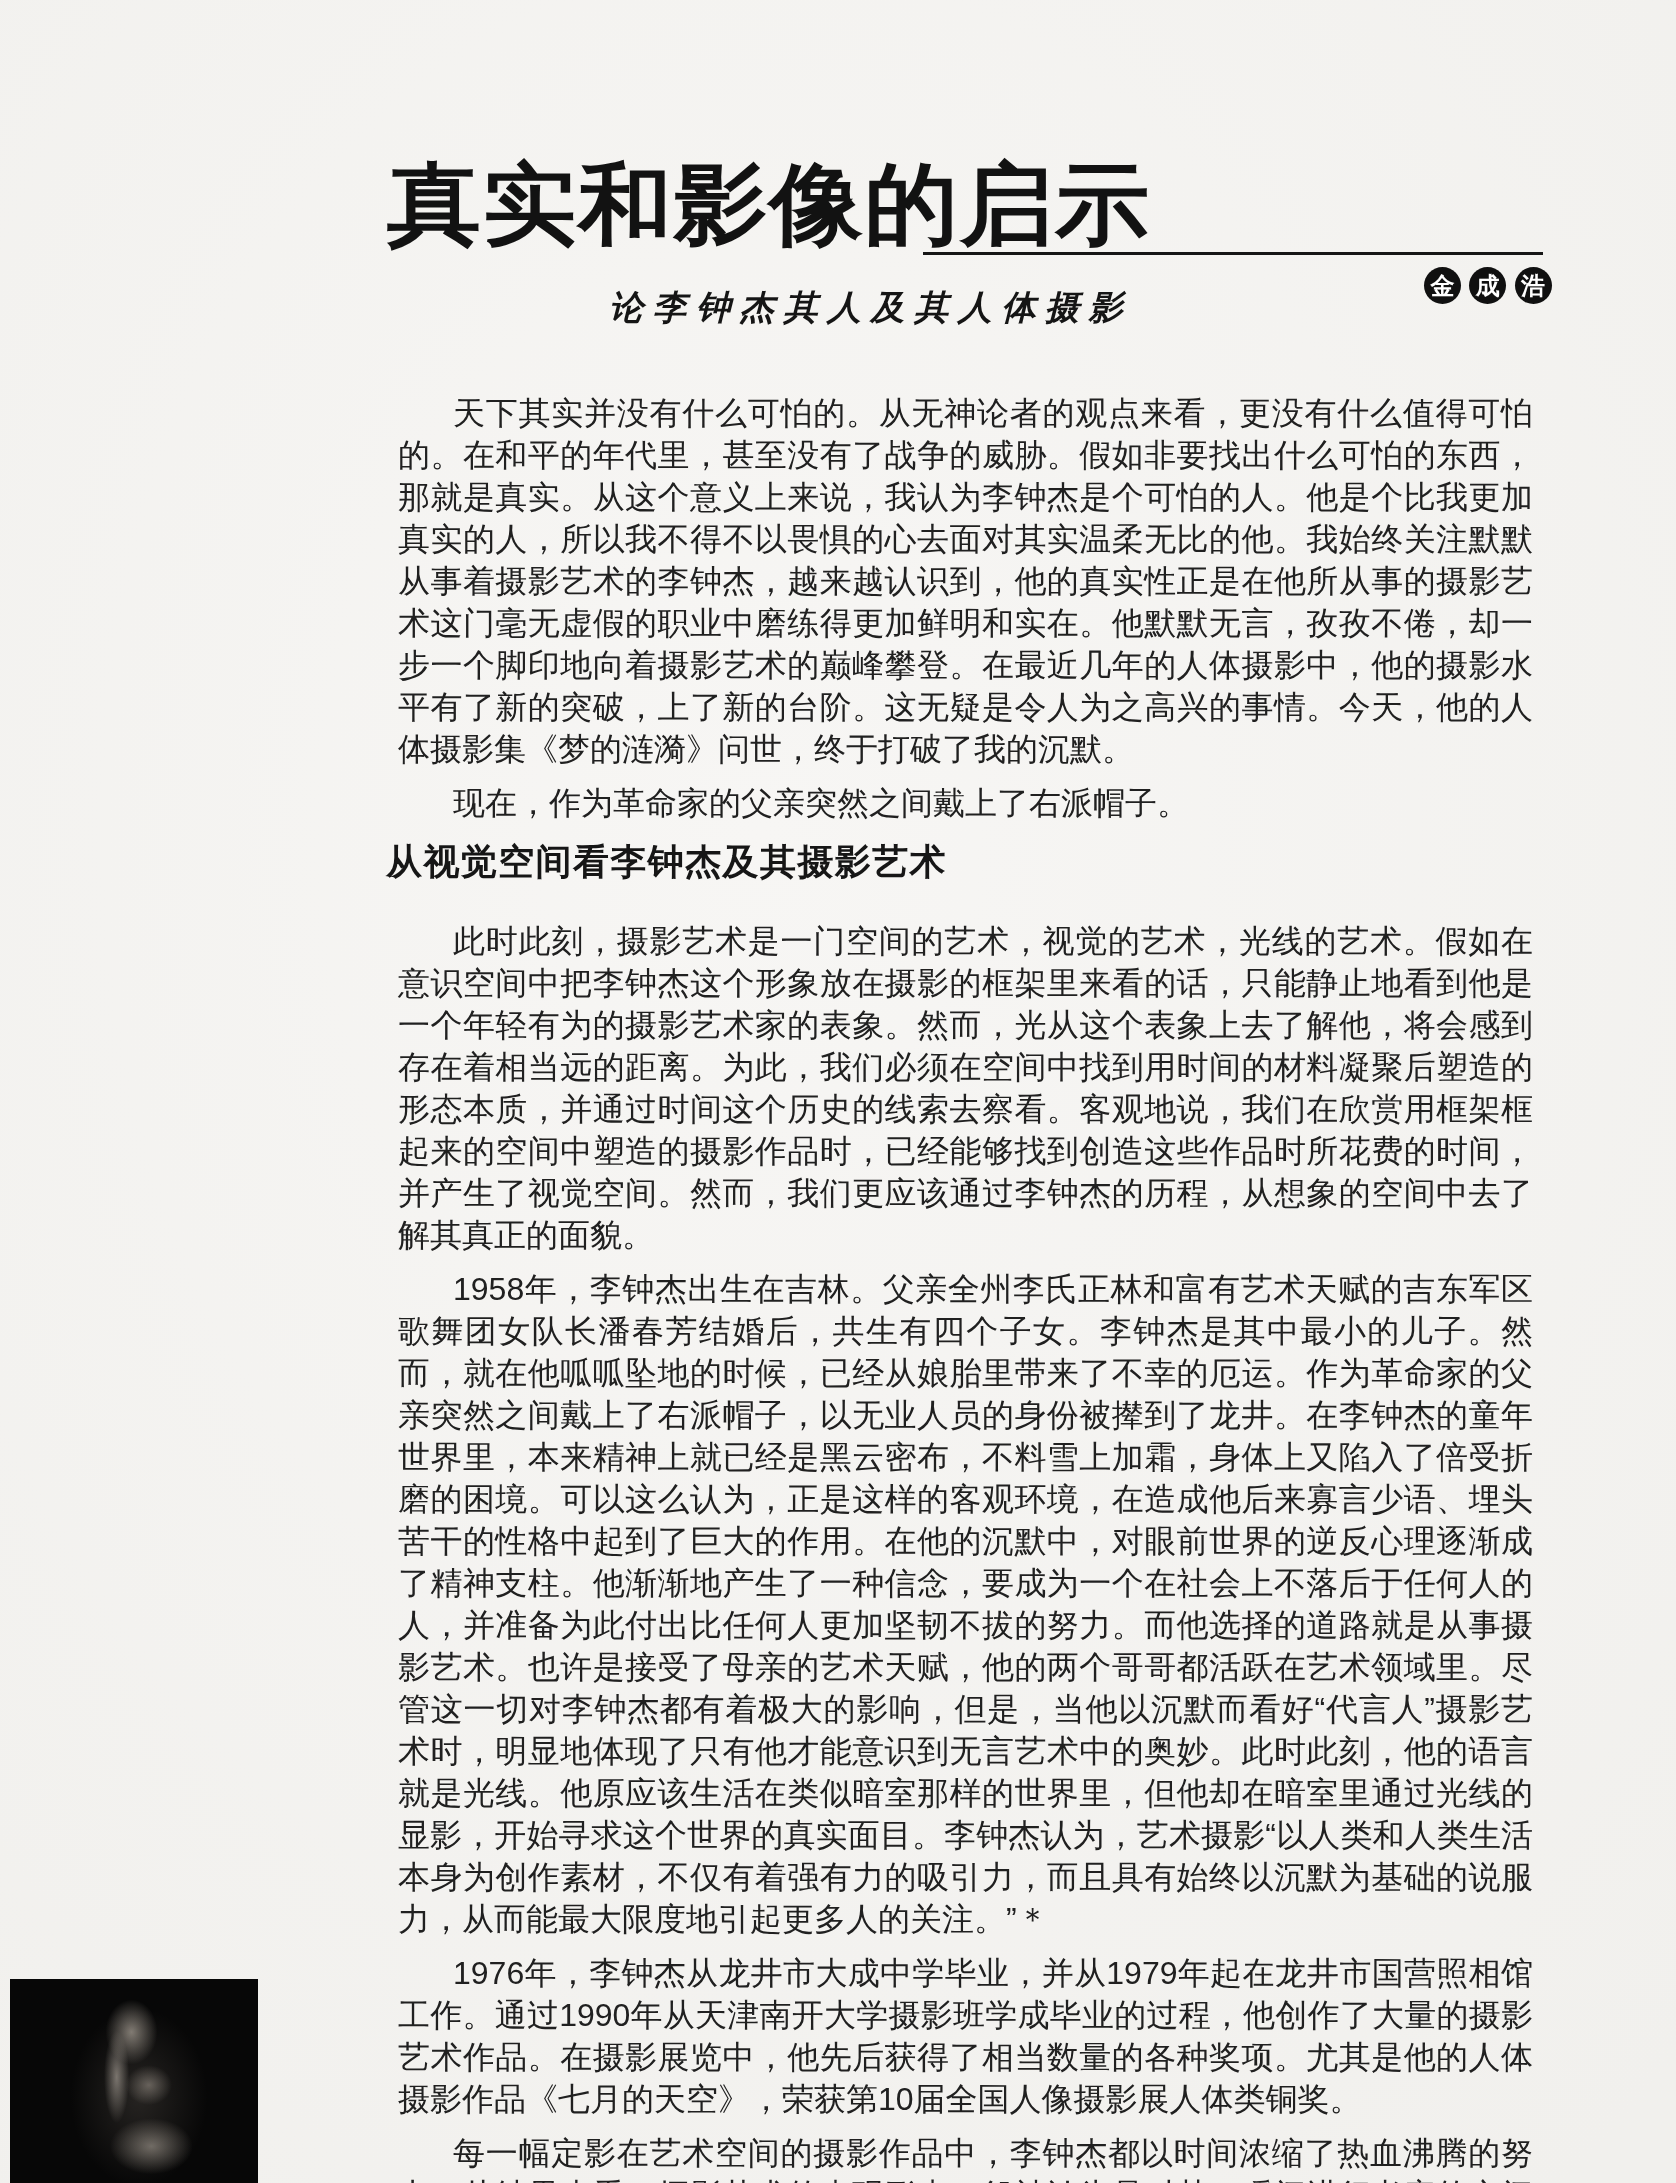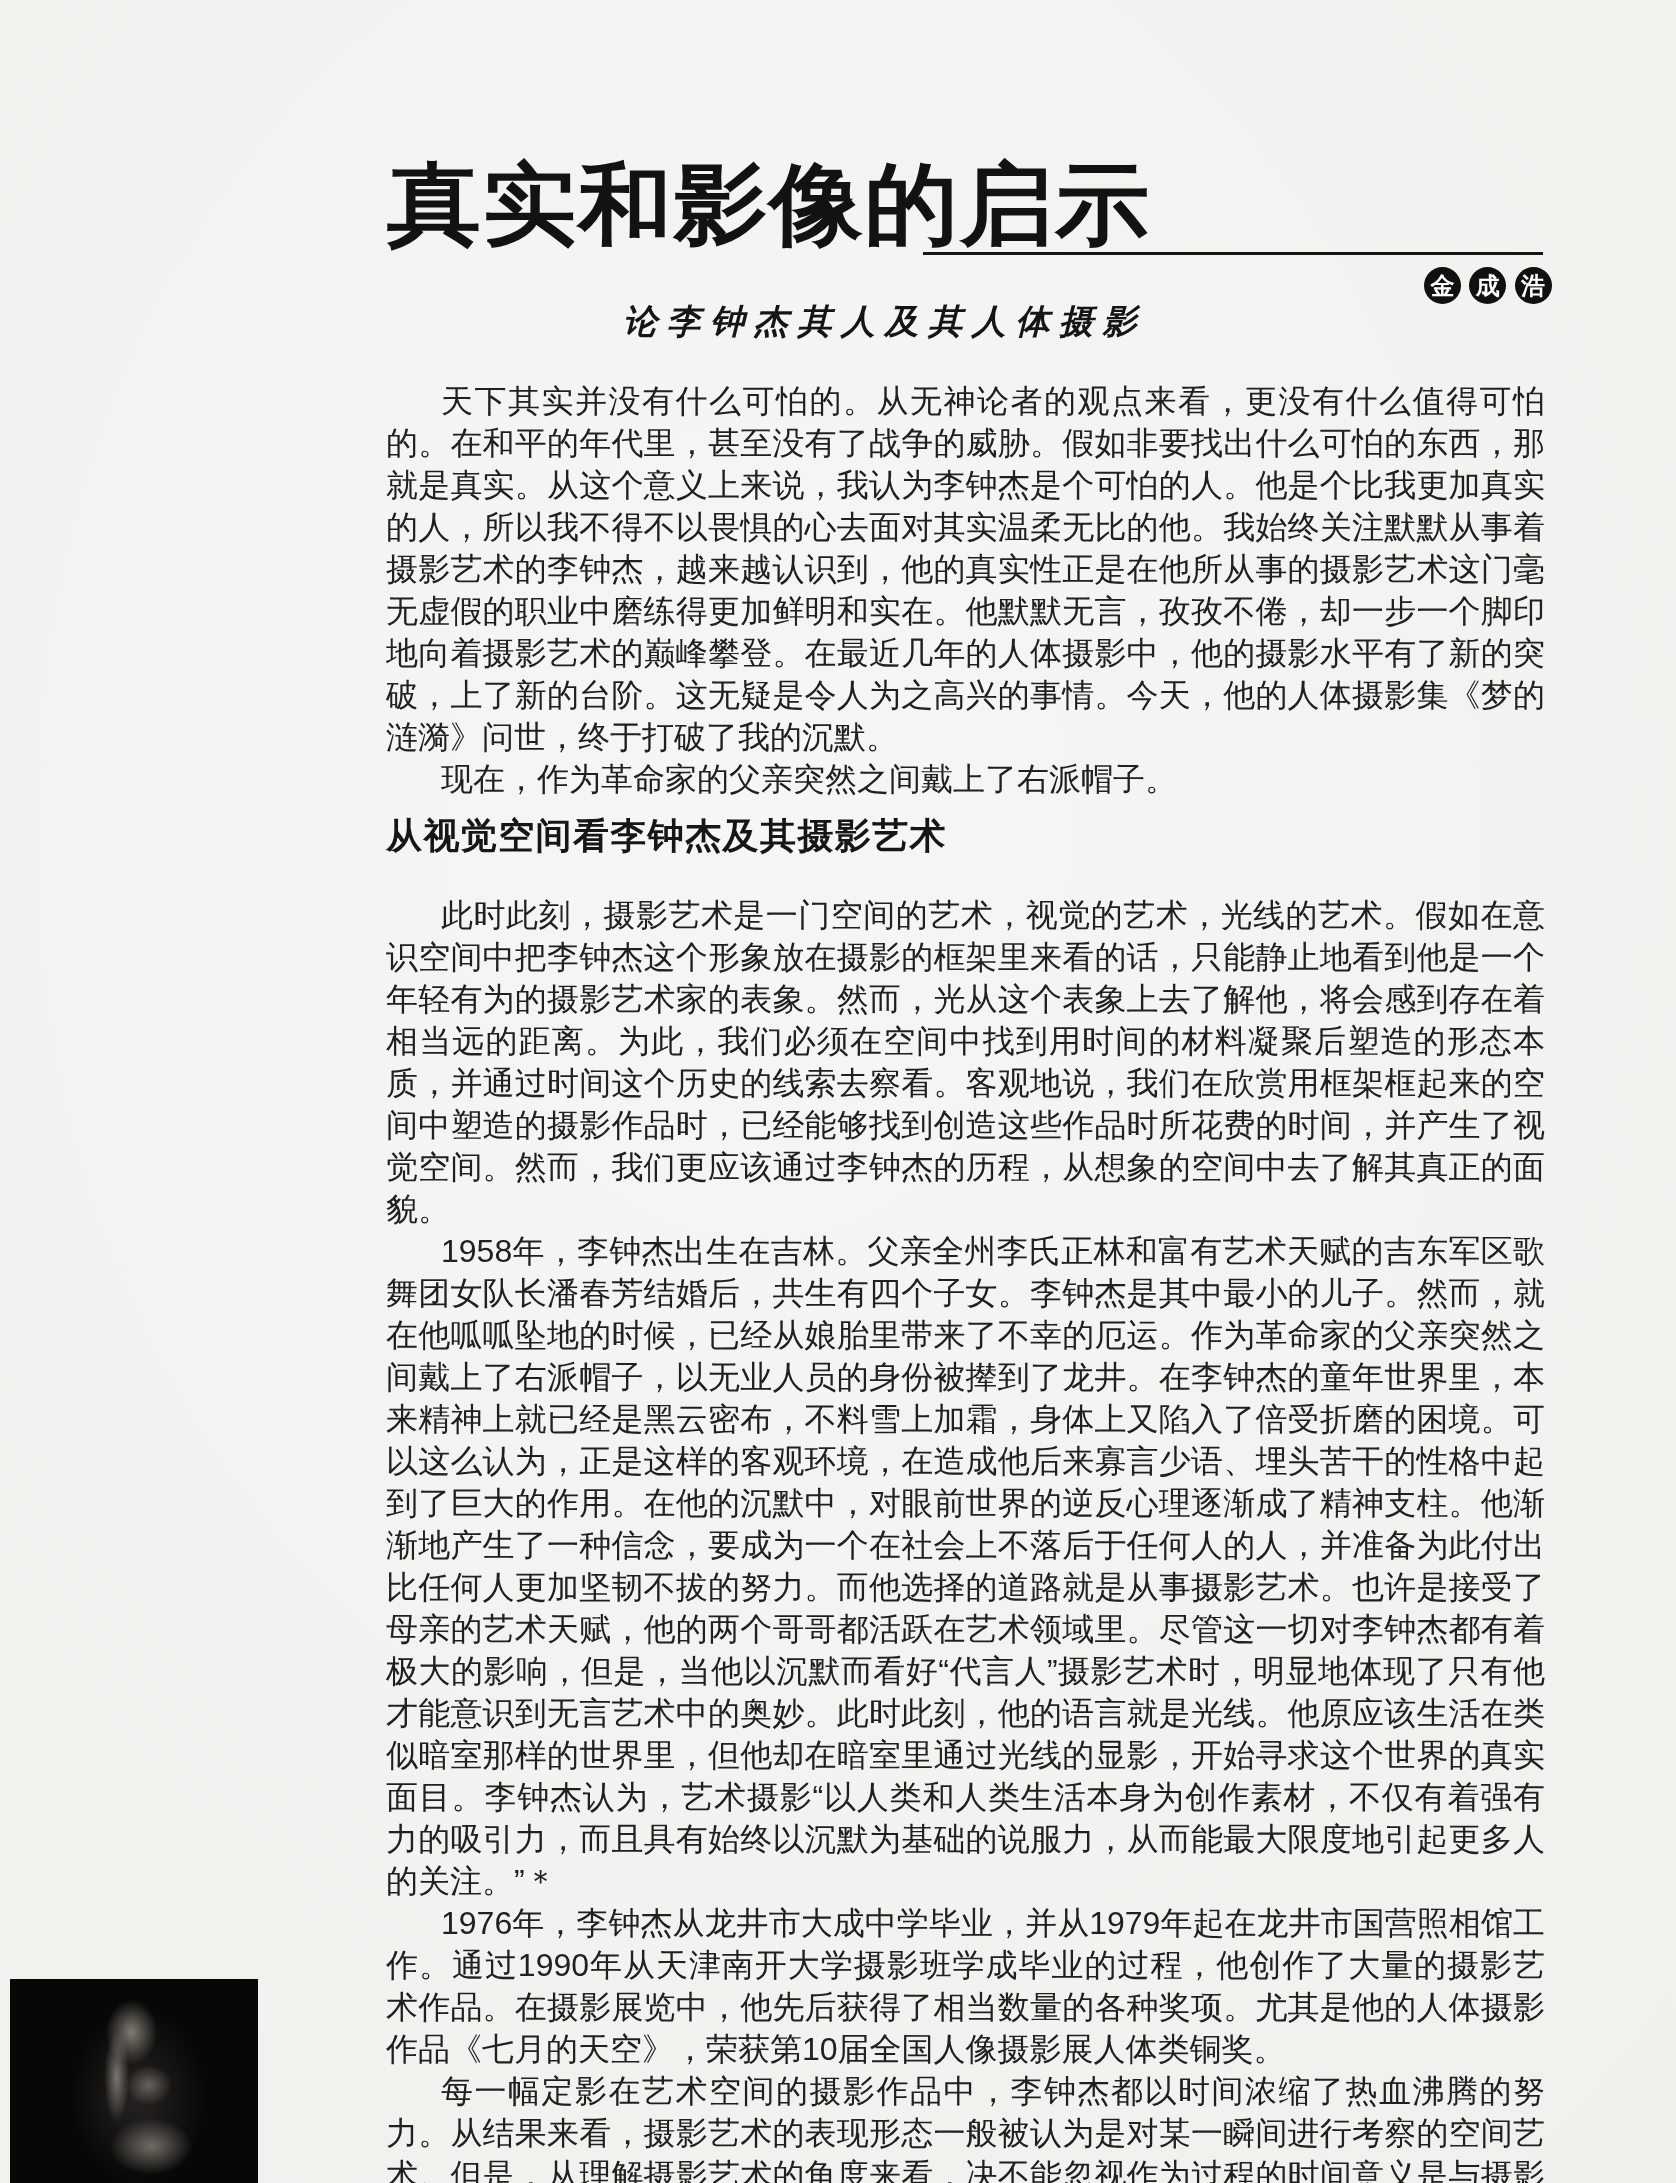--- a/index.html
+++ b/index.html
@@ -34,21 +34,21 @@
     left: 923px;
     top: 252px;
     width: 620px;
     height: 3.4px;
     background: #161616;
   }
   .subtitle {
     position: absolute;
     left: 609px;
     top: 285px;
-    margin: 14px;
+    margin: 0;
     font-family: "Liberation Serif", serif;
     font-style: italic;
     font-weight: 600;
     font-size: 34px;
     letter-spacing: 9.6px;
     color: #151515;
     white-space: nowrap;
   }
   .author-seals {
     position: absolute;
@@ -75,21 +75,21 @@
   .body-col {
     position: absolute;
     left: 386px;
     top: 380px;
     width: 1159px;
     font-size: 32px;
     line-height: 42px;
     color: #202020;
   }
   .body-col p {
-    margin: 0;
+    margin: 12px;
     text-indent: 55px;
     text-align: justify;
     text-justify: inter-character;
   }
   .section-heading {
     margin: 9.6px 0 33px 0;
     font-size: 36px;
     line-height: 51px;
     font-weight: 700;
     color: #161616;

